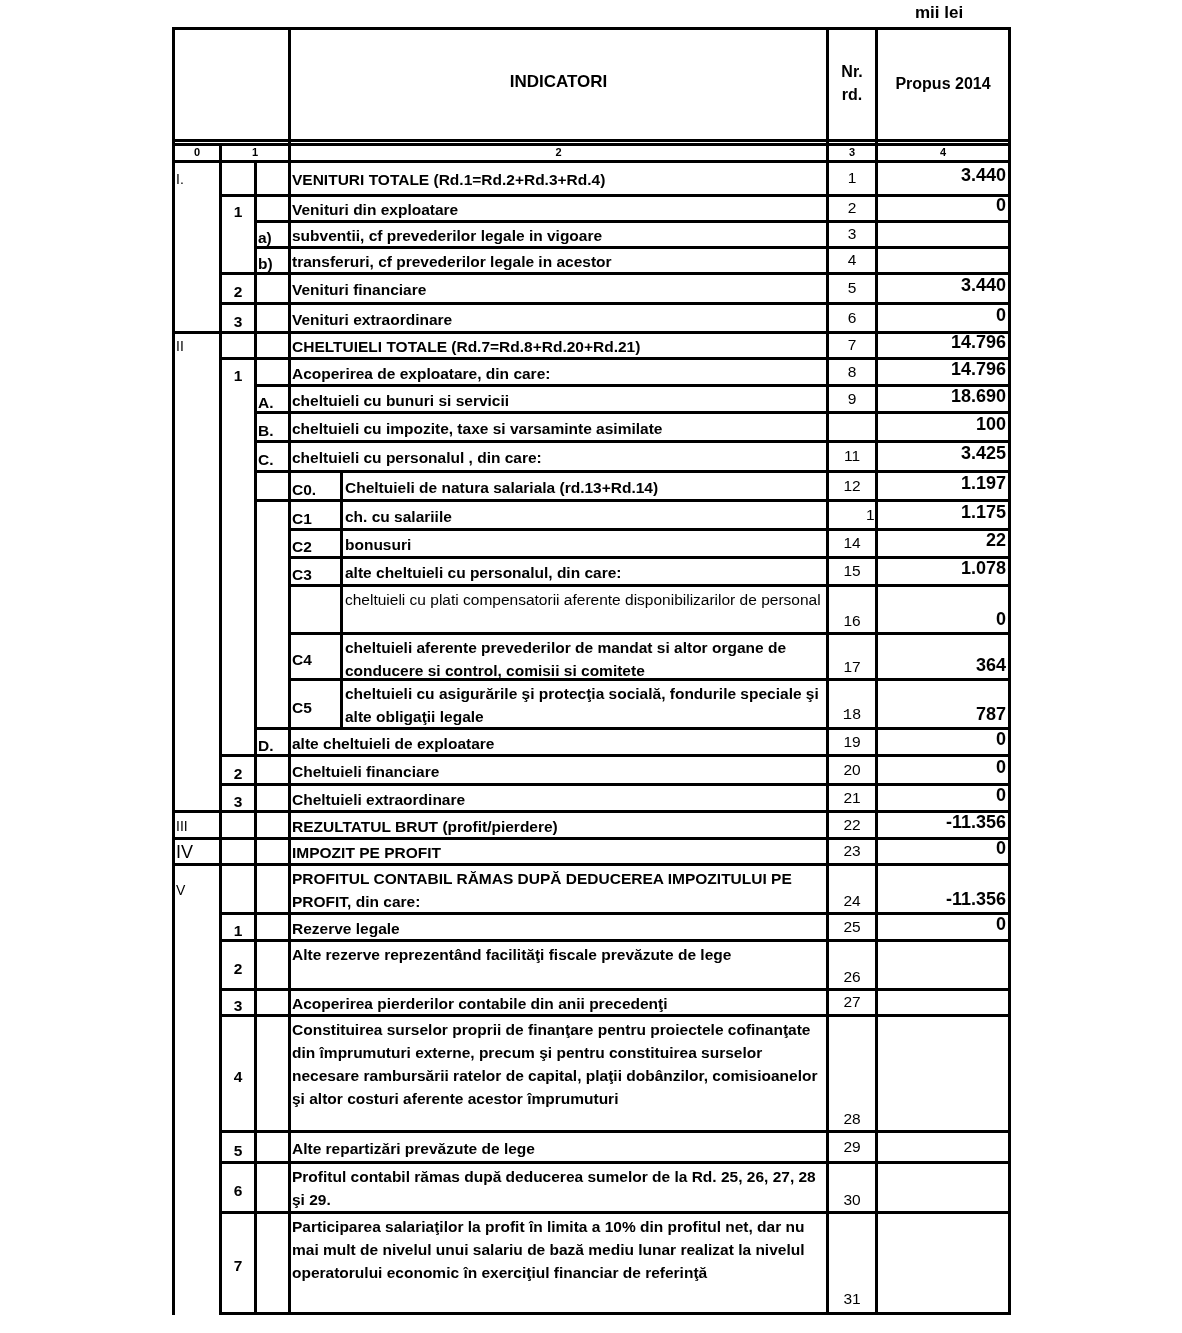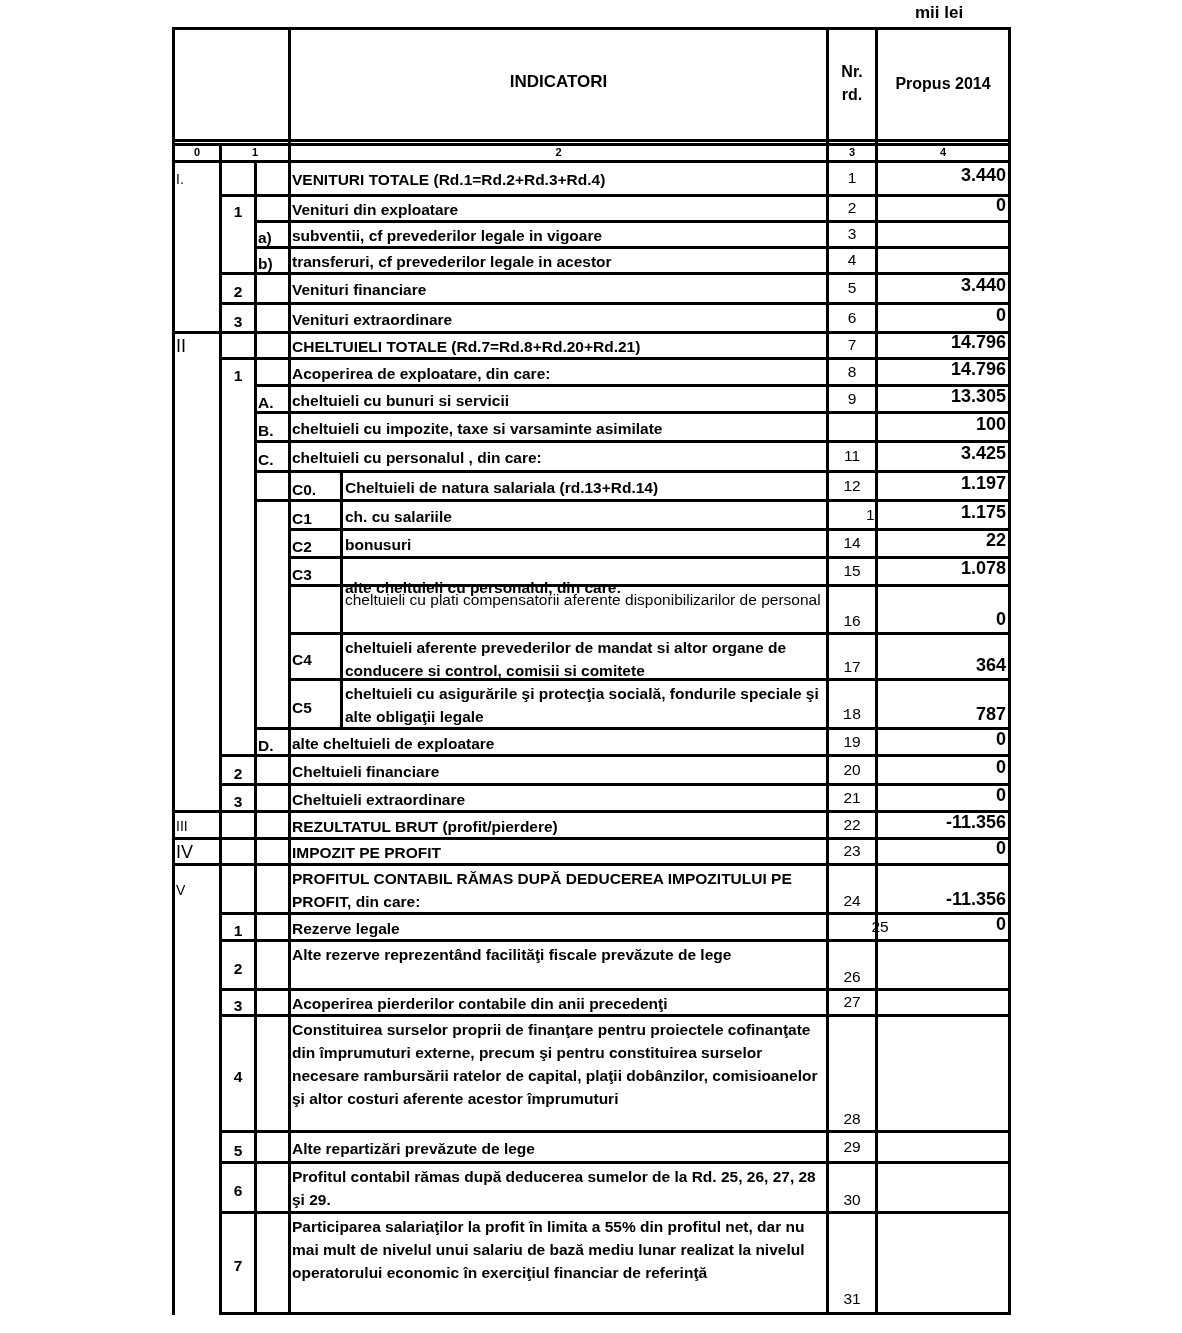--- a/index.html
+++ b/index.html
@@ -75,40 +75,40 @@
     <div class="cell num" style="left: 829px; top: 276px; width: 46px; height: 23px;">5</div>
     <div class="cell val" style="left: 878px; top: 274px; width: 130px; height: 25px;">3.440</div>
     <div class="hl" style="left: 219px; top: 302px; width: 792px;"></div>
     <div class="cell norm" style="left: 176px; top: 307.5px; width: 42px; height: 23px; font-size: 14px;"></div>
     <div class="cell " style="left: 222px; top: 309.5px; width: 32px; height: 23px; text-align: center;">3</div>
     <div class="cell " style="left: 258px; top: 309.5px; width: 29px; height: 23px;"></div>
     <div class="cell wrap" style="left: 292px; top: 307.5px; width: 530px; height: 26px; line-height: 23px;">Venituri extraordinare</div>
     <div class="cell num" style="left: 829px; top: 305.5px; width: 46px; height: 23px;">6</div>
     <div class="cell val" style="left: 878px; top: 303.5px; width: 130px; height: 25px;">0</div>
     <div class="hl" style="left: 172px; top: 331px; width: 839px;"></div>
-    <div class="cell norm" style="left: 176px; top: 335px; width: 42px; height: 23px; font-size: 18px;">II</div>
+    <div class="cell norm" style="left: 176px; top: 335px; width: 42px; height: 23px; font-size: 14px;">II</div>
     <div class="cell " style="left: 222px; top: 337px; width: 32px; height: 23px; text-align: center;"></div>
     <div class="cell " style="left: 258px; top: 337px; width: 29px; height: 23px;"></div>
     <div class="cell wrap" style="left: 292px; top: 335px; width: 530px; height: 23px; line-height: 23px;">CHELTUIELI TOTALE  (Rd.7=Rd.8+Rd.20+Rd.21)</div>
     <div class="cell num" style="left: 829px; top: 333px; width: 46px; height: 23px;">7</div>
     <div class="cell val" style="left: 878px; top: 331px; width: 130px; height: 25px;">14.796</div>
     <div class="hl" style="left: 219px; top: 357px; width: 792px;"></div>
     <div class="cell norm" style="left: 176px; top: 361.5px; width: 42px; height: 23px; font-size: 14px;"></div>
     <div class="cell " style="left: 222px; top: 363.5px; width: 32px; height: 23px; text-align: center;">1</div>
     <div class="cell " style="left: 258px; top: 363.5px; width: 29px; height: 23px;"></div>
     <div class="cell wrap" style="left: 292px; top: 361.5px; width: 530px; height: 24px; line-height: 23px;">Acoperirea de exploatare, din care:</div>
     <div class="cell num" style="left: 829px; top: 359.5px; width: 46px; height: 23px;">8</div>
     <div class="cell val" style="left: 878px; top: 357.5px; width: 130px; height: 25px;">14.796</div>
     <div class="hl" style="left: 254px; top: 384px; width: 757px;"></div>
     <div class="cell norm" style="left: 176px; top: 388.5px; width: 42px; height: 23px; font-size: 14px;"></div>
     <div class="cell " style="left: 222px; top: 390.5px; width: 32px; height: 23px; text-align: center;"></div>
     <div class="cell " style="left: 258px; top: 390.5px; width: 29px; height: 23px;">A.</div>
     <div class="cell wrap" style="left: 292px; top: 388.5px; width: 530px; height: 24px; line-height: 23px;"> cheltuieli cu bunuri si servicii</div>
     <div class="cell num" style="left: 829px; top: 386.5px; width: 46px; height: 23px;">9</div>
-    <div class="cell val" style="left: 878px; top: 384.5px; width: 130px; height: 25px;">13.305</div>
+    <div class="cell val" style="left: 878px; top: 384.5px; width: 130px; height: 25px;">18.690</div>
     <div class="hl" style="left: 254px; top: 411px; width: 757px;"></div>
     <div class="cell norm" style="left: 176px; top: 416.5px; width: 42px; height: 23px; font-size: 14px;"></div>
     <div class="cell " style="left: 222px; top: 418.5px; width: 32px; height: 23px; text-align: center;"></div>
     <div class="cell " style="left: 258px; top: 418.5px; width: 29px; height: 23px;">B.</div>
     <div class="cell wrap" style="left: 292px; top: 416.5px; width: 530px; height: 26px; line-height: 23px;">cheltuieli cu impozite, taxe si varsaminte asimilate</div>
     <div class="cell num" style="left: 829px; top: 414.5px; width: 46px; height: 23px; padding-left: 46px;">10</div>
     <div class="cell val" style="left: 878px; top: 412.5px; width: 130px; height: 25px;">100</div>
     <div class="hl" style="left: 254px; top: 440px; width: 757px;"></div>
     <div class="cell norm" style="left: 176px; top: 446px; width: 42px; height: 23px; font-size: 14px;"></div>
     <div class="cell " style="left: 222px; top: 448px; width: 32px; height: 23px; text-align: center;"></div>
@@ -142,21 +142,21 @@
     <div class="cell " style="left: 292px; top: 535px; width: 47px; height: 23px;">C2</div>
     <div class="cell wrap" style="left: 345px; top: 533px; width: 478px; height: 25px;">bonusuri</div>
     <div class="cell num" style="left: 829px; top: 531px; width: 46px; height: 23px;">14</div>
     <div class="cell val" style="left: 878px; top: 529px; width: 130px; height: 25px;">22</div>
     <div class="hl" style="left: 288px; top: 556px; width: 723px;"></div>
     <div class="cell norm" style="left: 176px; top: 561px; width: 42px; height: 23px; font-size: 14px;"></div>
     <div class="cell " style="left: 222px; top: 563px; width: 32px; height: 23px; text-align: center;"></div>
     <div class="cell " style="left: 258px; top: 563px; width: 29px; height: 23px;"></div>
     <div class="vl" style="left: 340px; top: 559px; height: 27px;"></div>
     <div class="cell " style="left: 292px; top: 563px; width: 47px; height: 23px;">C3</div>
-    <div class="cell wrap" style="left: 345px; top: 561px; width: 478px; height: 25px; margin-top: 15px;">alte cheltuieli  cu personalul, din care:</div>
+    <div class="cell wrap" style="left: 345px; top: 561px; width: 478px; height: 25px;">alte cheltuieli  cu personalul, din care:</div>
     <div class="cell num" style="left: 829px; top: 559px; width: 46px; height: 23px;">15</div>
     <div class="cell val" style="left: 878px; top: 557px; width: 130px; height: 25px;">1.078</div>
     <div class="hl" style="left: 288px; top: 584px; width: 723px;"></div>
     <div class="cell norm" style="left: 176px; top: 599px; width: 42px; height: 23px; font-size: 14px;"></div>
     <div class="cell " style="left: 222px; top: 601px; width: 32px; height: 23px; text-align: center;"></div>
     <div class="cell " style="left: 258px; top: 601px; width: 29px; height: 23px;"></div>
     <div class="vl" style="left: 340px; top: 587px; height: 47px;"></div>
     <div class="cell " style="left: 292px; top: 601px; width: 47px; height: 23px;"></div>
     <div class="cell wrap norm" style="left: 345px; top: 588px; width: 478px; height: 45px;"> cheltuieli cu plati compensatorii aferente disponibilizarilor de personal</div>
     <div class="cell num" style="left: 829px; top: 609px; width: 46px; height: 23px;">16</div>
@@ -219,21 +219,21 @@
     <div class="cell " style="left: 222px; top: 880.5px; width: 32px; height: 23px; text-align: center;"></div>
     <div class="cell " style="left: 258px; top: 880.5px; width: 29px; height: 23px;"></div>
     <div class="cell wrap" style="left: 292px; top: 867px; width: 530px; height: 46px; line-height: 23px;">PROFITUL CONTABIL RĂMAS DUPĂ DEDUCEREA IMPOZITULUI PE PROFIT, din care:</div>
     <div class="cell num" style="left: 829px; top: 889px; width: 46px; height: 23px;">24</div>
     <div class="cell val" style="left: 878px; top: 888px; width: 130px; height: 25px;">-11.356</div>
     <div class="hl" style="left: 219px; top: 912px; width: 792px;"></div>
     <div class="cell norm" style="left: 176px; top: 916.5px; width: 42px; height: 23px; font-size: 14px;"></div>
     <div class="cell " style="left: 222px; top: 918.5px; width: 32px; height: 23px; text-align: center;">1</div>
     <div class="cell " style="left: 258px; top: 918.5px; width: 29px; height: 23px;"></div>
     <div class="cell wrap" style="left: 292px; top: 916.5px; width: 530px; height: 24px; line-height: 23px;">Rezerve legale</div>
-    <div class="cell num" style="left: 857px; top: 914.5px; width: 46px; height: 23px;">25</div>
+    <div class="cell num" style="left: 829px; top: 914.5px; width: 46px; height: 23px;">25</div>
     <div class="cell val" style="left: 878px; top: 912.5px; width: 130px; height: 25px;">0</div>
     <div class="hl" style="left: 219px; top: 939px; width: 792px;"></div>
     <div class="cell norm" style="left: 176px; top: 954.5px; width: 42px; height: 23px; font-size: 14px;"></div>
     <div class="cell " style="left: 222px; top: 956.5px; width: 32px; height: 23px; text-align: center;">2</div>
     <div class="cell " style="left: 258px; top: 956.5px; width: 29px; height: 23px;"></div>
     <div class="cell wrap" style="left: 292px; top: 943px; width: 530px; height: 46px; line-height: 23px;">Alte rezerve reprezentând facilităţi fiscale prevăzute de lege</div>
     <div class="cell num" style="left: 829px; top: 965px; width: 46px; height: 23px;">26</div>
     <div class="cell val" style="left: 878px; top: 964px; width: 130px; height: 25px;"></div>
     <div class="hl" style="left: 219px; top: 988px; width: 792px;"></div>
     <div class="cell norm" style="left: 176px; top: 992px; width: 42px; height: 23px; font-size: 14px;"></div>
@@ -260,17 +260,17 @@
     <div class="cell norm" style="left: 176px; top: 1177px; width: 42px; height: 23px; font-size: 14px;"></div>
     <div class="cell " style="left: 222px; top: 1179px; width: 32px; height: 23px; text-align: center;">6</div>
     <div class="cell " style="left: 258px; top: 1179px; width: 29px; height: 23px;"></div>
     <div class="cell wrap" style="left: 292px; top: 1165px; width: 530px; height: 47px; line-height: 23px;">Profitul contabil rămas după deducerea sumelor de la Rd. 25, 26, 27, 28 şi 29.</div>
     <div class="cell num" style="left: 829px; top: 1188px; width: 46px; height: 23px;">30</div>
     <div class="cell val" style="left: 878px; top: 1187px; width: 130px; height: 25px;"></div>
     <div class="hl" style="left: 219px; top: 1211px; width: 792px;"></div>
     <div class="cell norm" style="left: 176px; top: 1251.5px; width: 42px; height: 23px; font-size: 14px;"></div>
     <div class="cell " style="left: 222px; top: 1253.5px; width: 32px; height: 23px; text-align: center;">7</div>
     <div class="cell " style="left: 258px; top: 1253.5px; width: 29px; height: 23px;"></div>
-    <div class="cell wrap" style="left: 292px; top: 1215px; width: 530px; height: 96px; line-height: 23px;">Participarea salariaţilor la profit în limita a 55% din profitul net,  dar nu mai mult de nivelul unui salariu de bază mediu lunar realizat la nivelul operatorului economic în exerciţiul financiar de referinţă</div>
+    <div class="cell wrap" style="left: 292px; top: 1215px; width: 530px; height: 96px; line-height: 23px;">Participarea salariaţilor la profit în limita a 10% din profitul net,  dar nu mai mult de nivelul unui salariu de bază mediu lunar realizat la nivelul operatorului economic în exerciţiul financiar de referinţă</div>
     <div class="cell num" style="left: 829px; top: 1287px; width: 46px; height: 23px;">31</div>
     <div class="cell val" style="left: 878px; top: 1286px; width: 130px; height: 25px;"></div>
     <div class="hl" style="left: 219px; top: 1312px; width: 792px;"></div>
   </div>
 
 </body></html>

